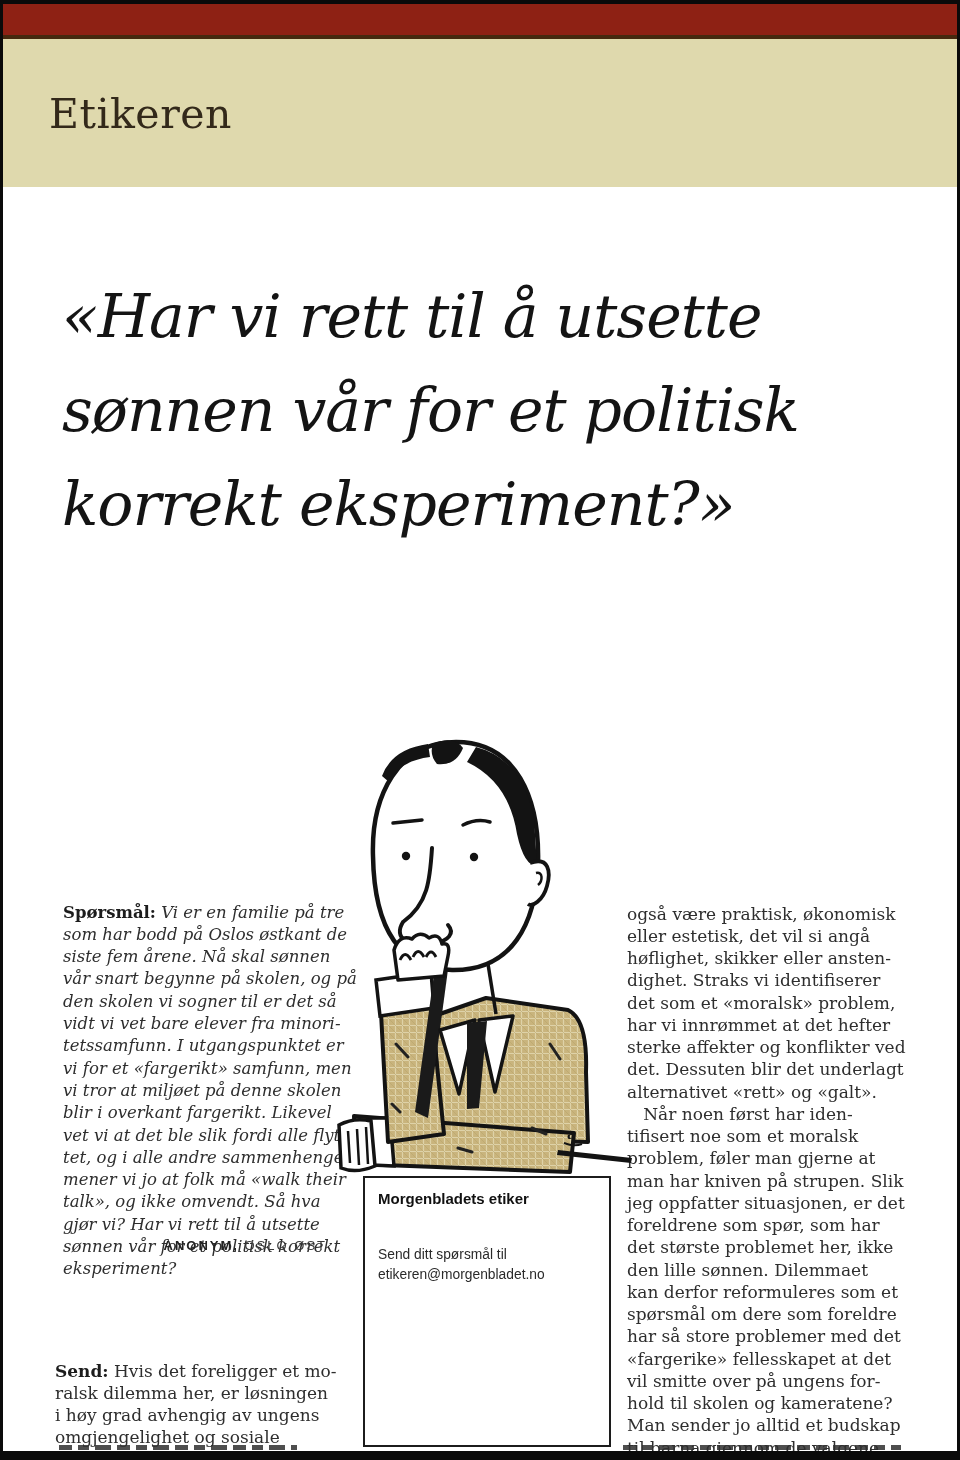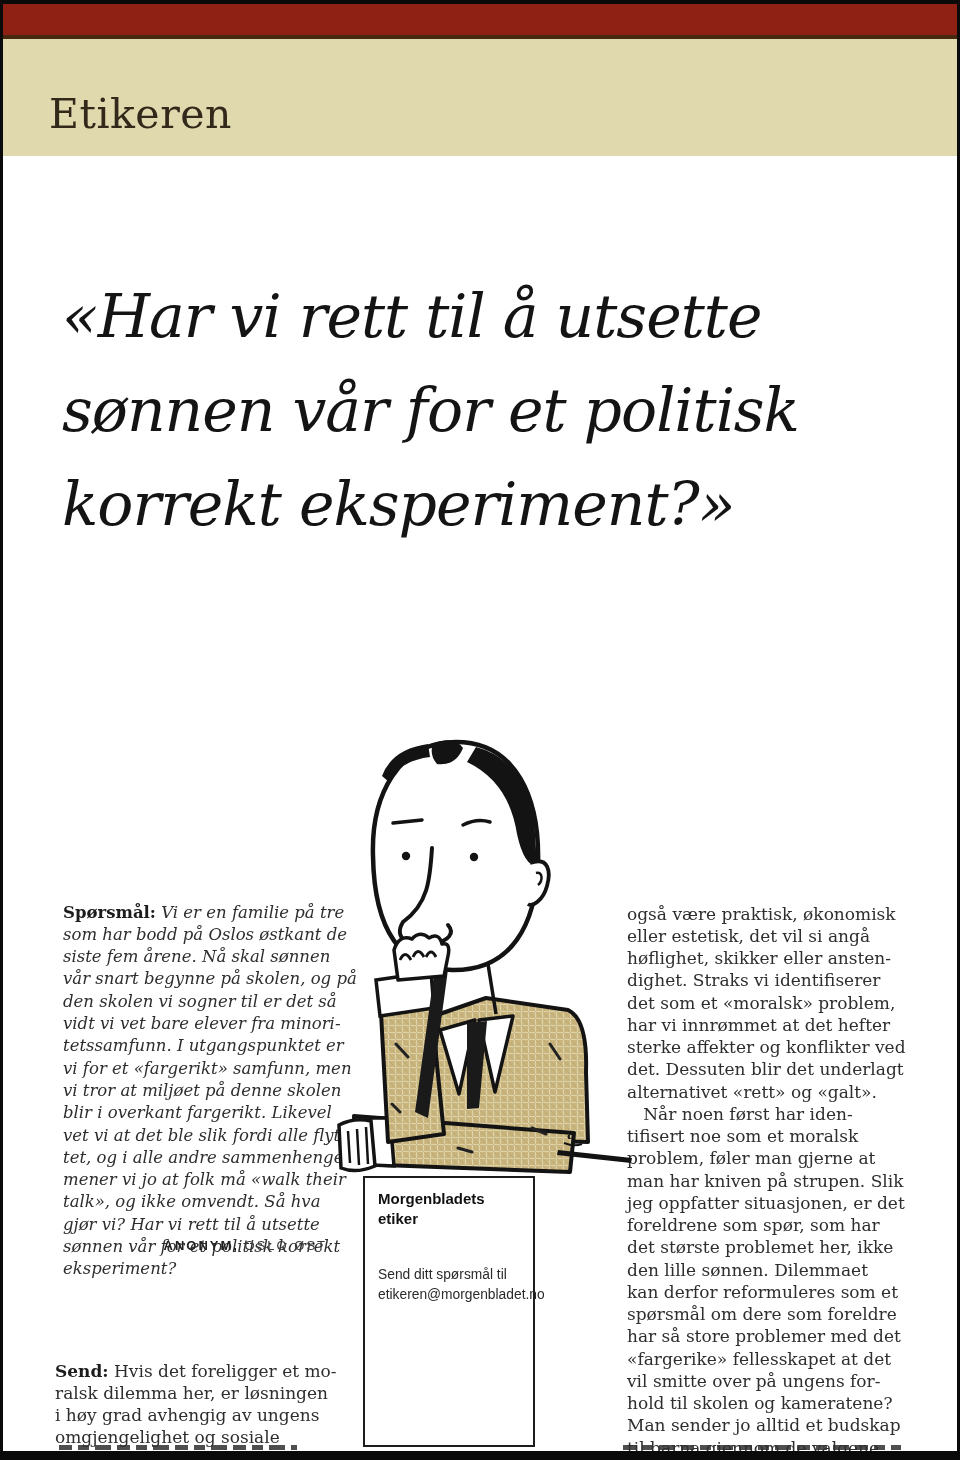--- a/index.html
+++ b/index.html
@@ -5,38 +5,38 @@
   html,body{margin:0;padding:0;background:#777;}
   .page{
     position:relative;width:960px;height:1460px;margin:0 auto;
     background:#fff;box-sizing:border-box;
     border:3px solid #0a0a0a;border-top-width:4px;border-bottom-width:9px;
     overflow:hidden;
     font-family:"DejaVu Serif", serif;color:#262626;
   }
   .abs{position:absolute;}
   .redbar{left:0;top:0;width:954px;height:31px;background:#8e2114;border-bottom:4px solid #46290f;}
-  .band{left:0;top:35px;width:954px;height:117px;background:#dfd9ad;}
+  .band{left:0;top:35px;width:954px;height:148px;background:#dfd9ad;}
   .section-title{left:46px;top:86px;font-size:41px;color:#33291a;letter-spacing:.5px;}
   .headline{
     left:52px;top:258px;width:866px;margin:7px;font-weight:500;
     font-style:italic;font-size:60px;line-height:94px;color:#141414;
     white-space:pre-line;letter-spacing:-1px;
   }
   .colL{left:52px;top:845px;width:276px;font-style:italic;font-size:16.5px;line-height:22.3px;white-space:pre;color:#2e2e2e;}
   .colL p,.colR p{margin:8px;}
   .lead{font-style:normal;font-weight:bold;color:#1c1c1c;}
   .prelines{white-space:pre;}
   .byline{left:52px;top:1234px;width:272px;text-align:right;
     font-family:"Liberation Sans",sans-serif;font-size:13px;letter-spacing:2px;color:#3a3a3a;white-space:nowrap;}
   .byline .nm{font-weight:bold;color:#222;}
   .answer{left:52px;top:1294px;width:280px;font-size:17px;line-height:22.3px;white-space:pre;color:#2e2e2e;}
   .colR{left:616px;top:846px;width:304px;font-size:17px;line-height:22.25px;white-space:pre;color:#2e2e2e;}
   .infobox{
-    left:360px;top:1172px;width:172px;height:271px;box-sizing:border-box;
+    left:360px;top:1172px;width:248px;height:271px;box-sizing:border-box;
     border:2px solid #1c1c1c;background:#fff;padding:11px 8px 0 13px;
     font-family:"Liberation Sans",sans-serif;font-size:13.8px;line-height:20px;color:#2a2a2a;
   }
   .infobox .title{font-size:15px;font-weight:bold;color:#111;}
   .infobox .para{white-space:pre-line;}
   .infobox .gap{height:18px;}
   .illu{left:333px;top:710px;}
   .clip-frag{height:5px;background:repeating-linear-gradient(90deg,#2f2f2f 0 13px,transparent 13px 19px,#2f2f2f 19px 30px,transparent 30px 36px,#2f2f2f 36px 52px,transparent 52px 58px);opacity:.85;}
   .fragL{left:56px;top:1441px;width:238px;}
   .fragR{left:620px;top:1441px;width:278px;}

